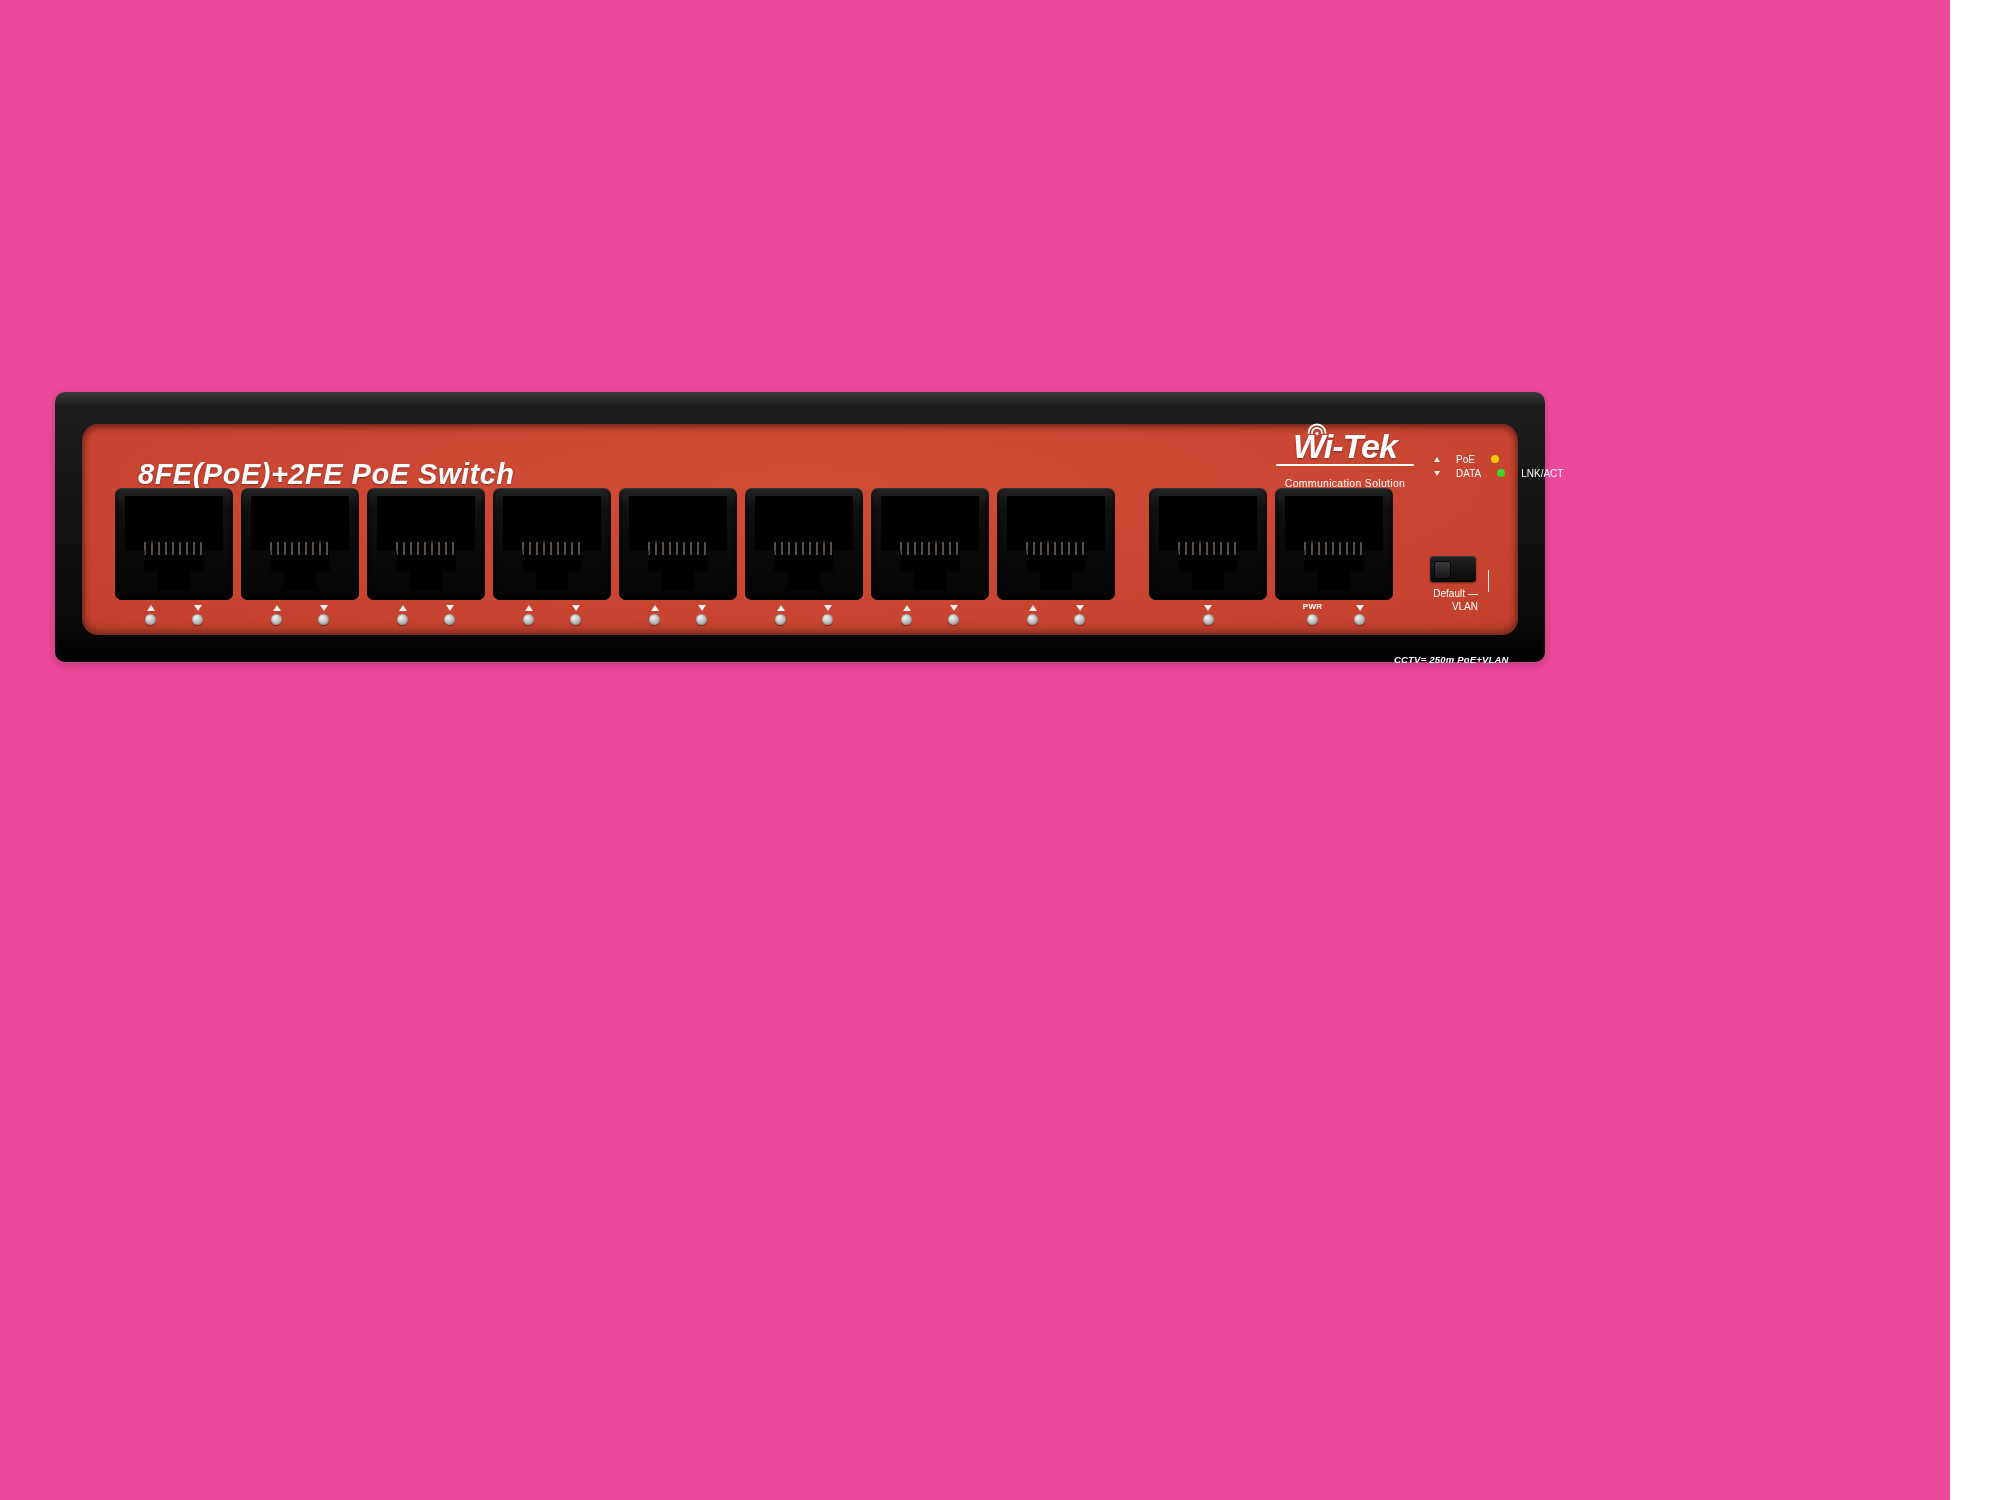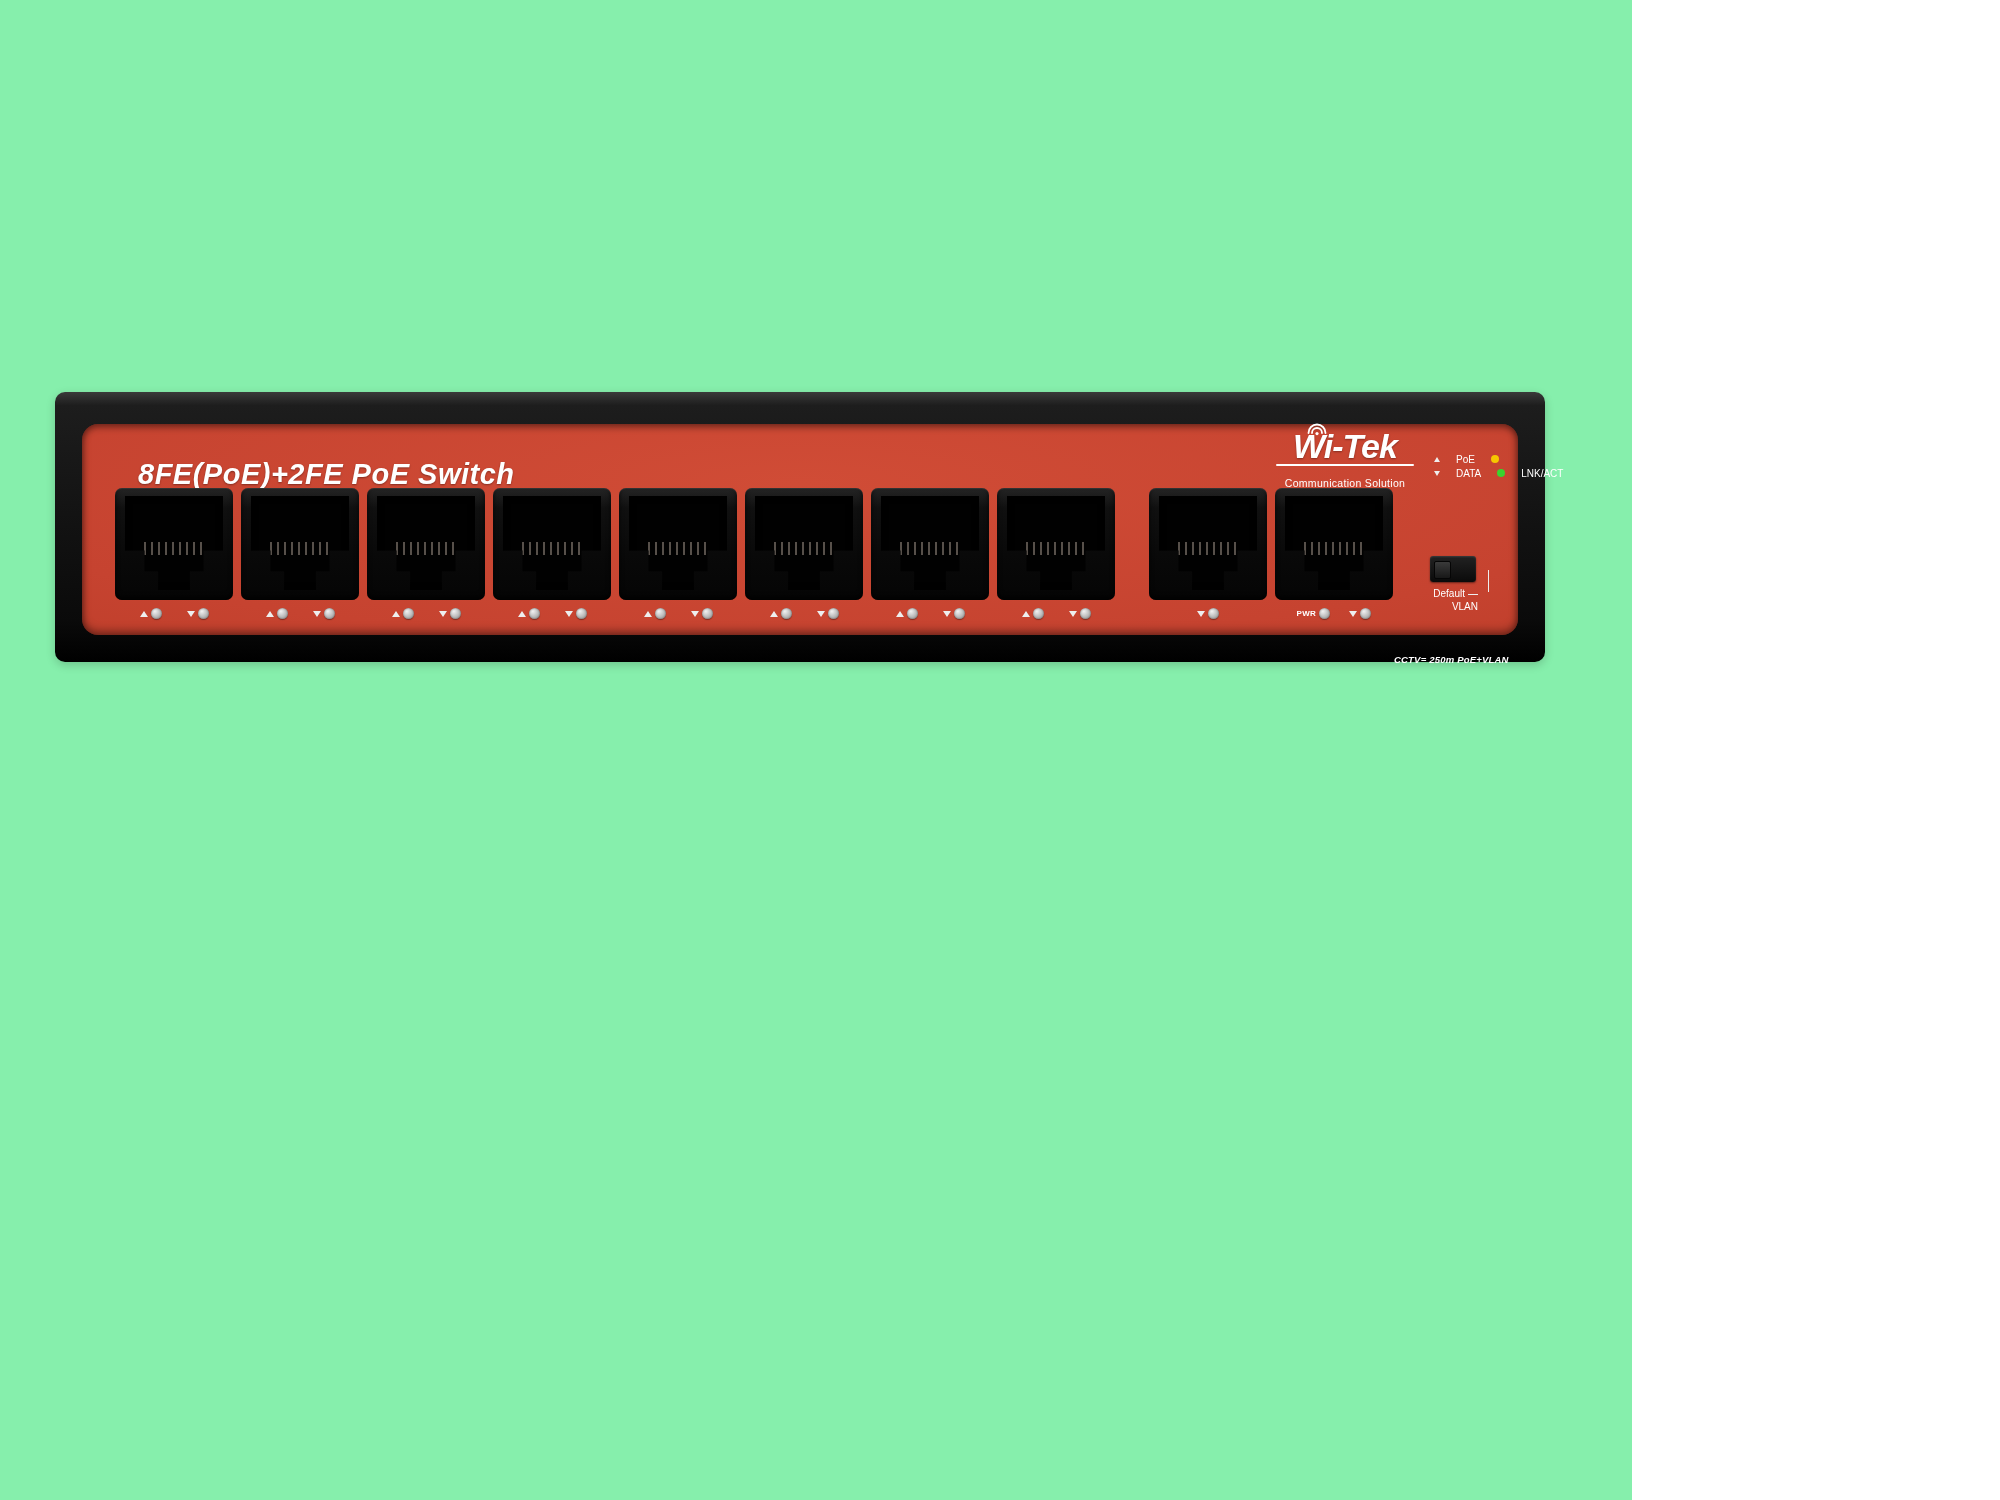--- a/index.html
+++ b/index.html
@@ -1,16 +1,16 @@
 <!DOCTYPE html>
 <html><head>
 <meta charset="utf-8">
 <style>
   html,body{margin:0;padding:0;background:#ffffff;}
-  .stage{position:relative;width:1632px;height:1500px;background:#86efac;overflow:hidden;
+  .stage{position:relative;width:1950px;height:1500px;background:#ec4899;overflow:hidden;
          font-family:"Liberation Sans",sans-serif;}
 
   
   .chassis{position:absolute;left:55px;top:392px;width:1490px;height:270px;border-radius:10px;
            background:linear-gradient(180deg,#3a3a3a 0%,#1d1d1d 5%,#131313 45%,#0a0a0a 85%,#000 100%);
            box-shadow:0 3px 10px rgba(0,0,0,.18);}
 
   
   .panel{position:absolute;left:27px;top:32px;width:1436px;height:211px;border-radius:16px;
          background:radial-gradient(130% 170% at 50% 28%,#d04c36 0%,#c64330 45%,#b0351f 100%);
@@ -50,21 +50,21 @@
         clip-path:polygon(0 0,100% 0,100% 58%,80% 58%,80% 80%,66% 80%,66% 100%,34% 100%,34% 80%,20% 80%,20% 58%,0 58%);
         box-shadow:inset 0 0 6px #000;}
   .pins{position:absolute;left:50%;top:46px;width:60px;height:13px;transform:translateX(-50%);
         background:repeating-linear-gradient(90deg,#57504a 0 2px,transparent 2px 7px);}
 
   
   .ledrow{position:absolute;left:33px;top:178px;}
   .led-cell{flex:0 0 118px;width:118px;display:flex;justify-content:space-around;
             padding:0 12px;box-sizing:border-box;}
   .led-cell.single{justify-content:center;}
-  .led-unit{display:flex;flex-direction:row;align-items:center;justify-content:flex-end;
+  .led-unit{display:flex;flex-direction:column;align-items:center;justify-content:flex-end;
             gap:3px;height:23px;}
   .led{width:11px;height:11px;border-radius:50%;
        background:radial-gradient(circle at 35% 30%,#f2f2f2,#bababa 55%,#8e8e8e);
        box-shadow:inset 0 0 2px rgba(0,0,0,.45),0 1px 1px rgba(0,0,0,.35);}
   .pwr-label{color:#fff;font-size:8px;line-height:9px;font-weight:700;letter-spacing:.3px;}
 
   
   .cctv-note{position:absolute;left:1312px;top:190px;color:#fff;font-size:9.5px;font-weight:700;
              font-style:italic;letter-spacing:.2px;white-space:nowrap;margin-top:40px;}
 

